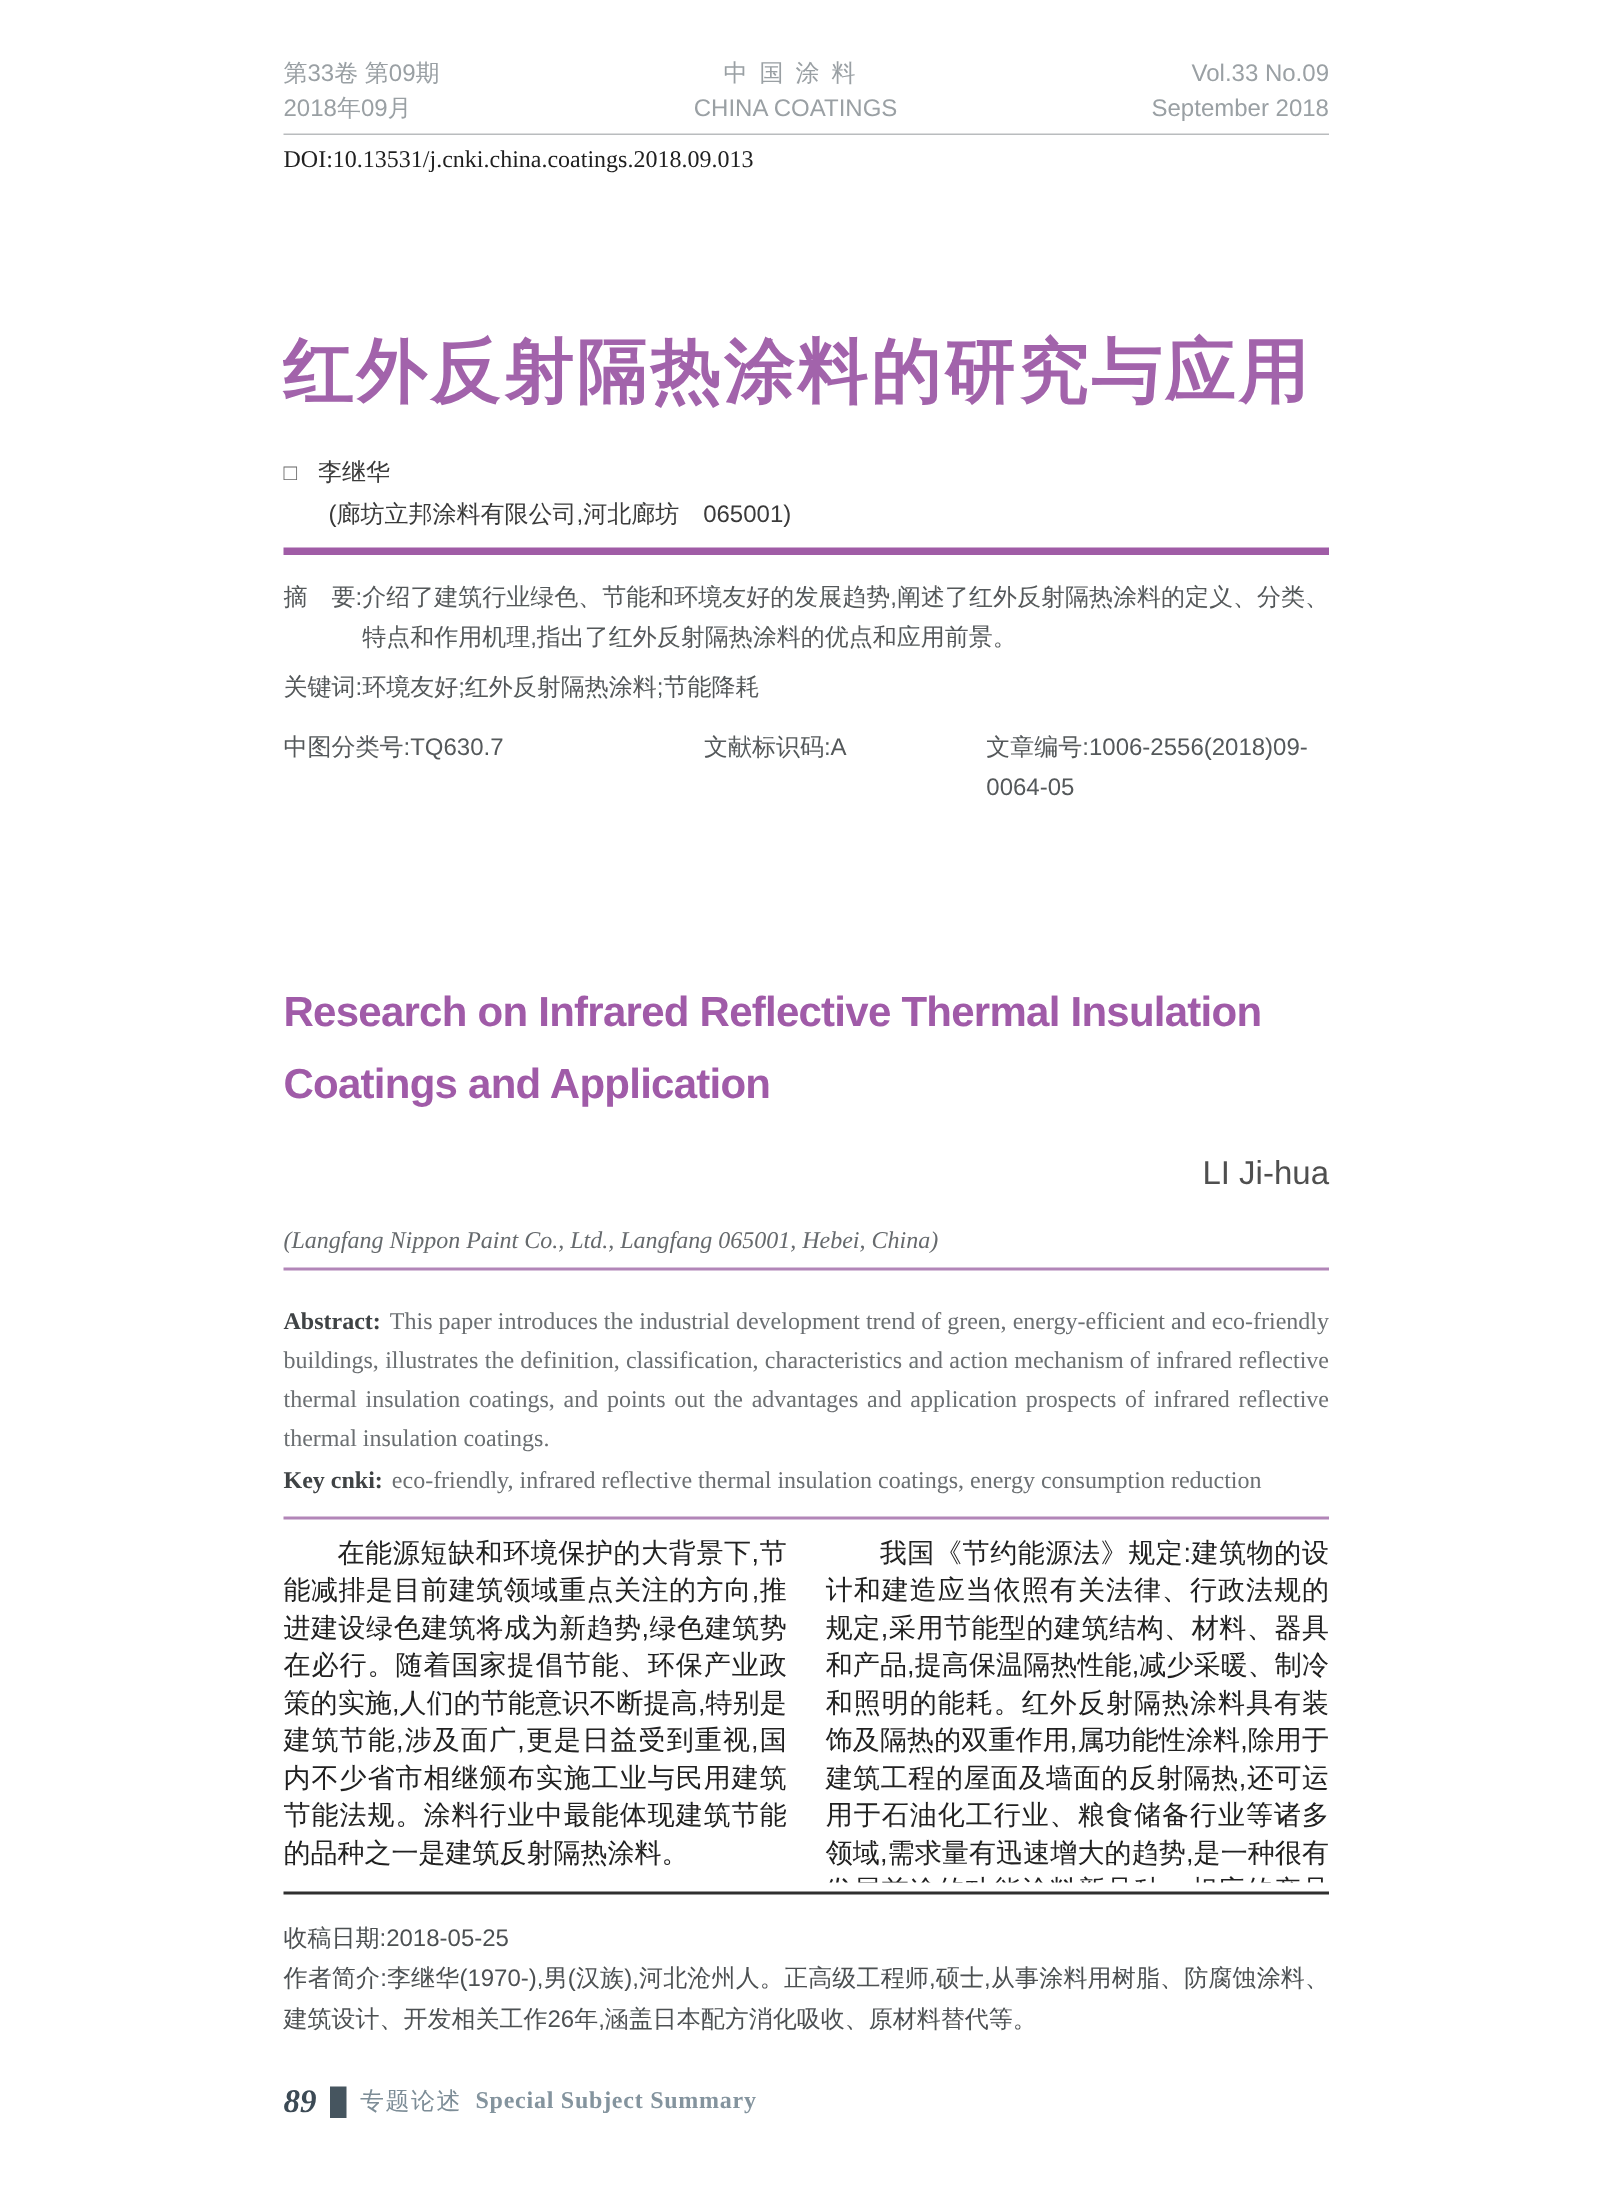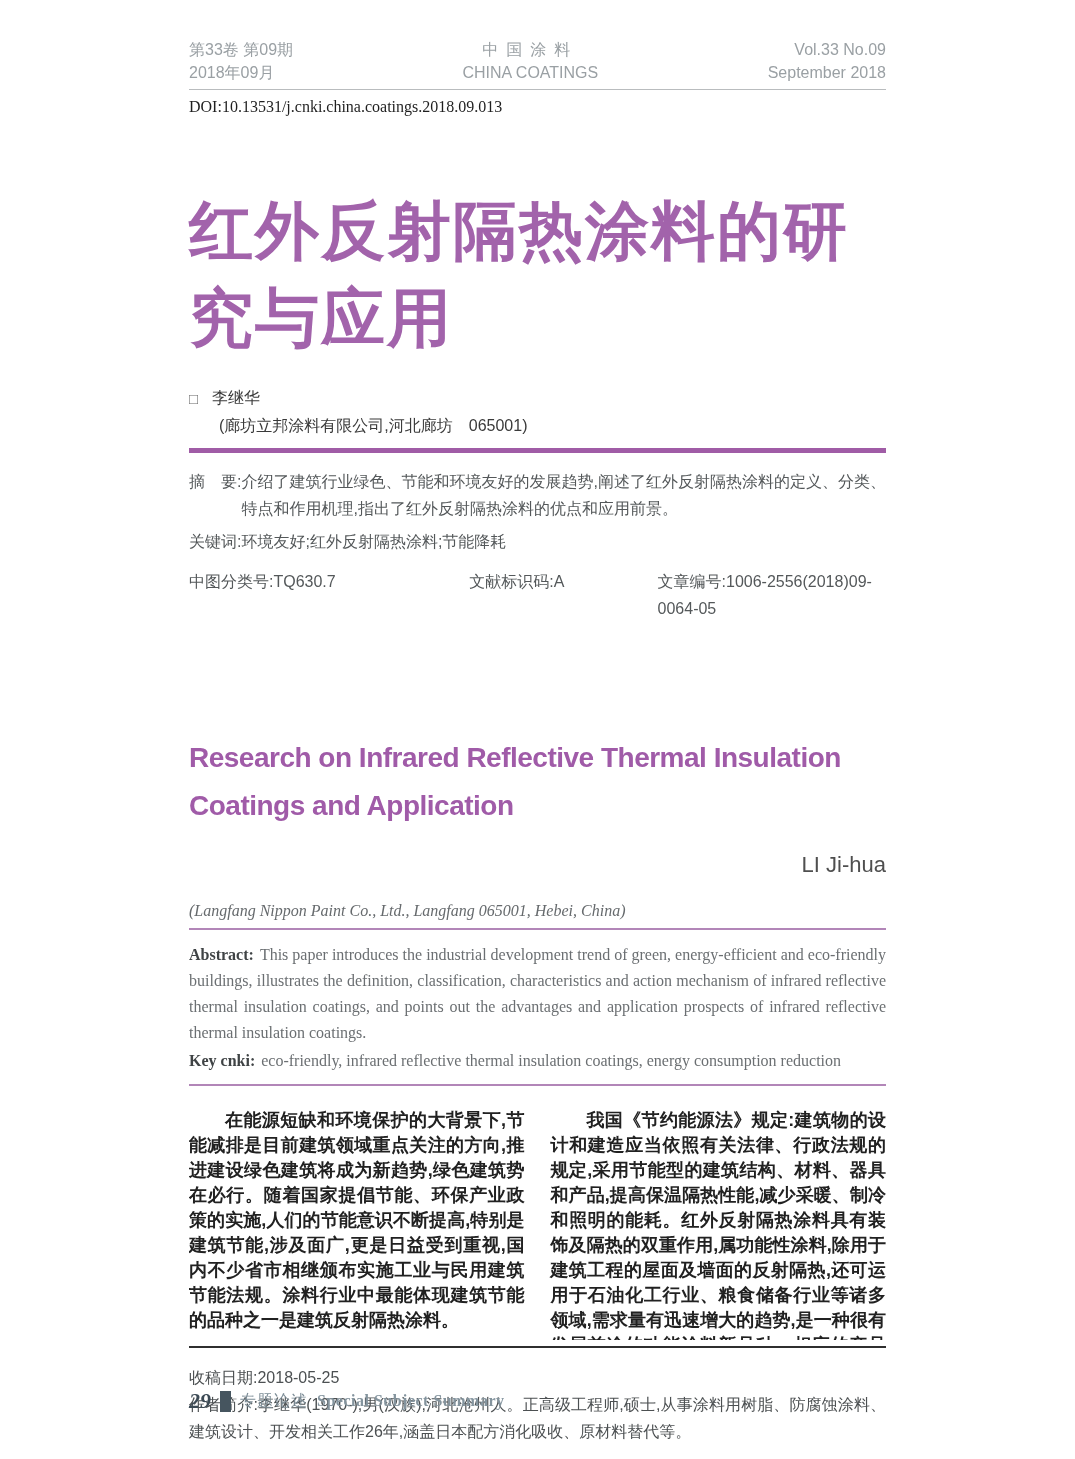--- a/index.html
+++ b/index.html
@@ -24,22 +24,22 @@
   .jheader .col-center { text-align:center; }
   .jheader .col-right  { text-align:right; }
   .jname-cn { letter-spacing:8px; }
   .doi-line {
     margin-top:8px; color:#1f1f1f; font-size:16px;
     font-family:"Liberation Serif", serif;
   }
 
   
   .cn-title {
-    margin-top:72px;
-    font-size:64px; font-weight:bold; letter-spacing:2px;
+    margin-top:100px;
+    font-size:47px; font-weight:bold; letter-spacing:2px;
     color:#a263ab;
   }
   .author-row {
     margin-top:26px; display:flex; align-items:center; gap:14px;
     font-size:16px; color:#3a3a3a;
   }
   .author-marker { color:#6a6a6a; font-size:15px; }
   .affil-cn { margin-top:7px; margin-left:30px; font-size:16px; color:#3a3a3a; }
   .rule-thick { margin-top:11px; height:5px; background:#a05ca6; }
 
@@ -60,36 +60,36 @@
     line-height:48px; color:#a05ba8;
   }
   .en-author { margin-top:22px; font-size:22px; color:#4f4f4f;text-align:right; }
   .affil-en {
     margin-top:24px; font-size:16px; color:#666a6d;
     font-family:"Liberation Serif", serif; font-style:italic;
   }
   .en-abs-box {
     margin-top:8px;
     border-top:2px solid #b286b8; border-bottom:2px solid #b286b8;
-    padding:12px 0 10px 0;
+    padding:22px 0 10px 0;
     font-family:"Liberation Serif", serif;
     font-size:16px; line-height:26px; color:#6b6f72;
     text-align:justify;
   }
   .en-abs-box b { color:#3f4345; padding-right:6px; }
   .en-kw { margin-top:2px; }
 
   
   .sec-heading {
     margin-top:124px;
     font-size:21px; font-weight:bold; color:#a765ad; letter-spacing:2px;
   }
   .cols {
-    margin-top:22px; display:flex; gap:26px;
-    height:232px; overflow:hidden;font-weight:bold;
+    margin-top:10px; display:flex; gap:26px;
+    height:232px; overflow:hidden;
   }
   .col { flex:1; font-size:18px; line-height:25px; color:#212121; text-align:justify; }
   .col p { text-indent:2em; }
 
   
   .fn-rule { border-top:2px solid #2f2f2f; margin-top:6px; }
   .footnotes { padding-top:16px; font-size:16px; color:#4c5052; line-height:27px; text-align:justify; }
 
   
   .pfooter {
@@ -169,18 +169,18 @@
 
     <div class="fn-rule"></div>
     <div class="footnotes">
       <div>收稿日期:2018-05-25</div>
       <div>作者简介:李继华(1970-),男(汉族),河北沧州人。正高级工程师,硕士,从事涂料用树脂、防腐蚀涂料、建筑设计、开发相关工作26年,涵盖日本配方消化吸收、原材料替代等。</div>
     </div>
 
   </div>
 
   <div class="pfooter">
-    <span class="pnum">29</span>
+    <span class="pnum">89</span>
     <span class="pbar"></span>
     <span class="pcol-cn">专题论述</span>
     <span class="pcol-en">Special Subject Summary</span>
   </div>
 </div>
 
 </body></html>

